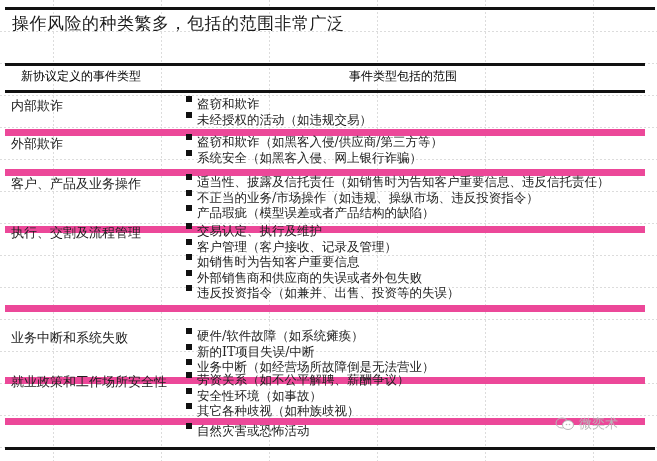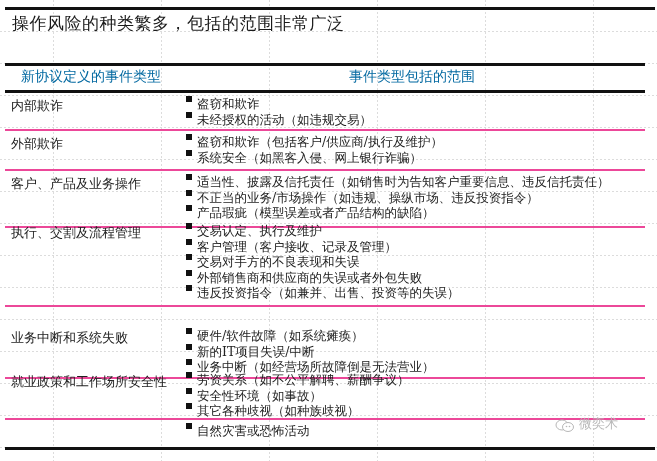--- a/index.html
+++ b/index.html
@@ -18,43 +18,43 @@
     .rule { position: absolute; left: 5px; height: 3px; background: #111; }
     .rule.top { top: 7px; width: 650px; }
     .rule.h1 { top: 63px; width: 640px; }
     .rule.h2 { top: 90px; width: 640px; }
     .rule.bottom { top: 447px; width: 650px; }
     .title {
       position: absolute; left: 12px; top: 12px;
       font-size: 17px; letter-spacing: 0.5px; white-space: nowrap;
     }
     .hdr {
-      position: absolute; top: 68px; font-size: 14px; white-space: nowrap; color: #0369a1;
+      position: absolute; top: 68px; font-size: 12px; white-space: nowrap; color: #000000;
     }
     .hdr.c1 { left: 21px; }
     .hdr.c2 { left: 349px; }
     .row {
       position: absolute; left: 5px; width: 640px;
-      border-bottom: 2px solid #ec4899;
+      border-bottom: 7px solid #ec4899;
     }
     .row.last { border-bottom: none; }
     .cat {
       position: absolute; left: 6px; top: 4px; font-size: 13px; white-space: nowrap; color: #222;
     }
     .items { position: absolute; left: 181px; top: 3px; margin: 0; padding: 0; list-style: none; }
     .items li {
       font-size: 12.5px; line-height: 15.5px; white-space: nowrap; color: #222;
       display: flex; align-items: flex-start;
     }
     .bullet {
       display: inline-block; width: 6px; height: 6px; background: #111; margin-right: 5px; flex: none;
     }
     .watermark {
       position: absolute; left: 555px; top: 415px; font-size: 13px; color: #b8b8b8;
-      font-family: "DejaVu Sans", sans-serif; white-space: nowrap; display: flex; align-items: flex-end;
+      font-family: "DejaVu Sans", sans-serif; white-space: nowrap; display: flex; align-items: center;
     }
     .wm-icon {
       display: inline-block; width: 20px; height: 14px; margin-right: 4px; position: relative;
     }
   </style>
 </head>
 <body>
 
 <div class="slide">
   <div class="rule top"></div>
@@ -77,21 +77,21 @@
           <span>未经授权的活动（如违规交易）</span>
         </li>
     </ul>
   </div>
 
   <div class="row" style="top:131px;height:38px;">
     <div class="cat">外部欺诈</div>
     <ul class="items">
       <li>
           <span class="bullet"></span>
-          <span>盗窃和欺诈（包括客户/供应商/执行及维护）</span>
+          <span>盗窃和欺诈（如黑客入侵/供应商/第三方等）</span>
         </li>
       <li>
           <span class="bullet"></span>
           <span>系统安全（如黑客入侵、网上银行诈骗）</span>
         </li>
     </ul>
   </div>
 
   <div class="row" style="top:171px;height:55px;">
     <div class="cat">客户、产品及业务操作</div>
@@ -117,21 +117,21 @@
       <li>
           <span class="bullet"></span>
           <span>交易认定、执行及维护</span>
         </li>
       <li>
           <span class="bullet"></span>
           <span>客户管理（客户接收、记录及管理）</span>
         </li>
       <li>
           <span class="bullet"></span>
-          <span>交易对手方的不良表现和失误</span>
+          <span>如销售时为告知客户重要信息</span>
         </li>
       <li>
           <span class="bullet"></span>
           <span>外部销售商和供应商的失误或者外包失败</span>
         </li>
       <li>
           <span class="bullet"></span>
           <span>违反投资指令（如兼并、出售、投资等的失误）</span>
         </li>
     </ul>

